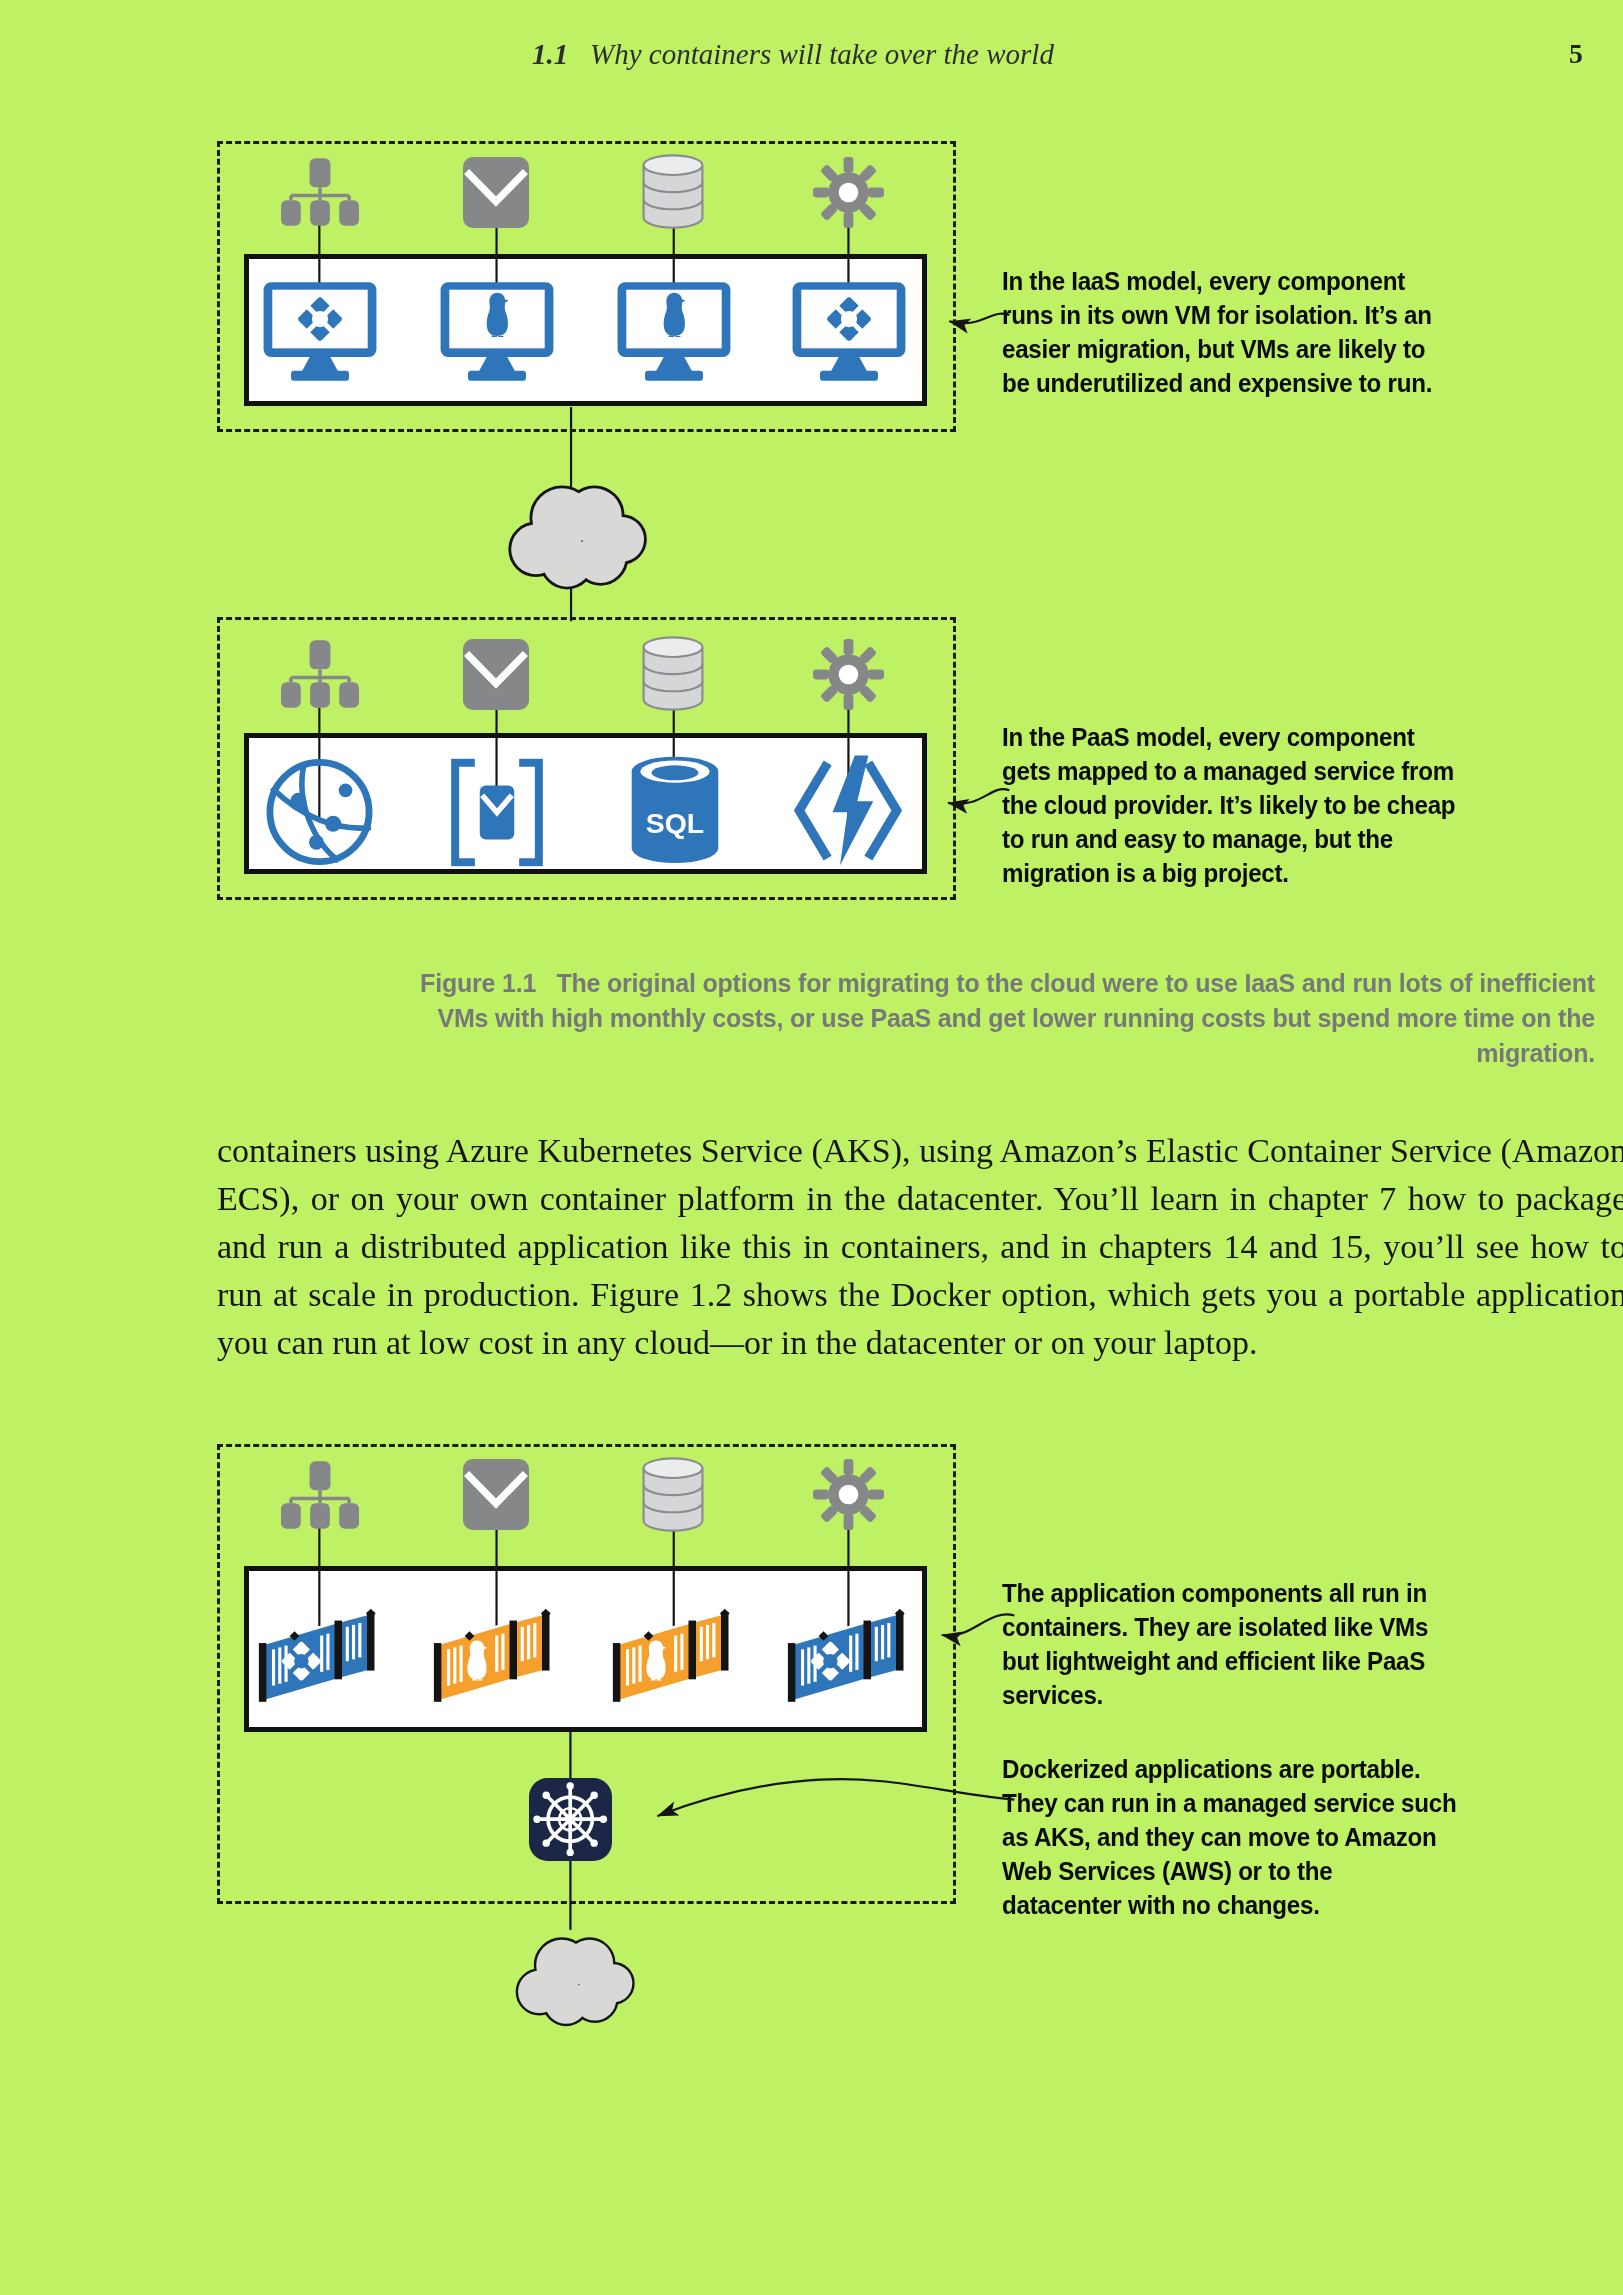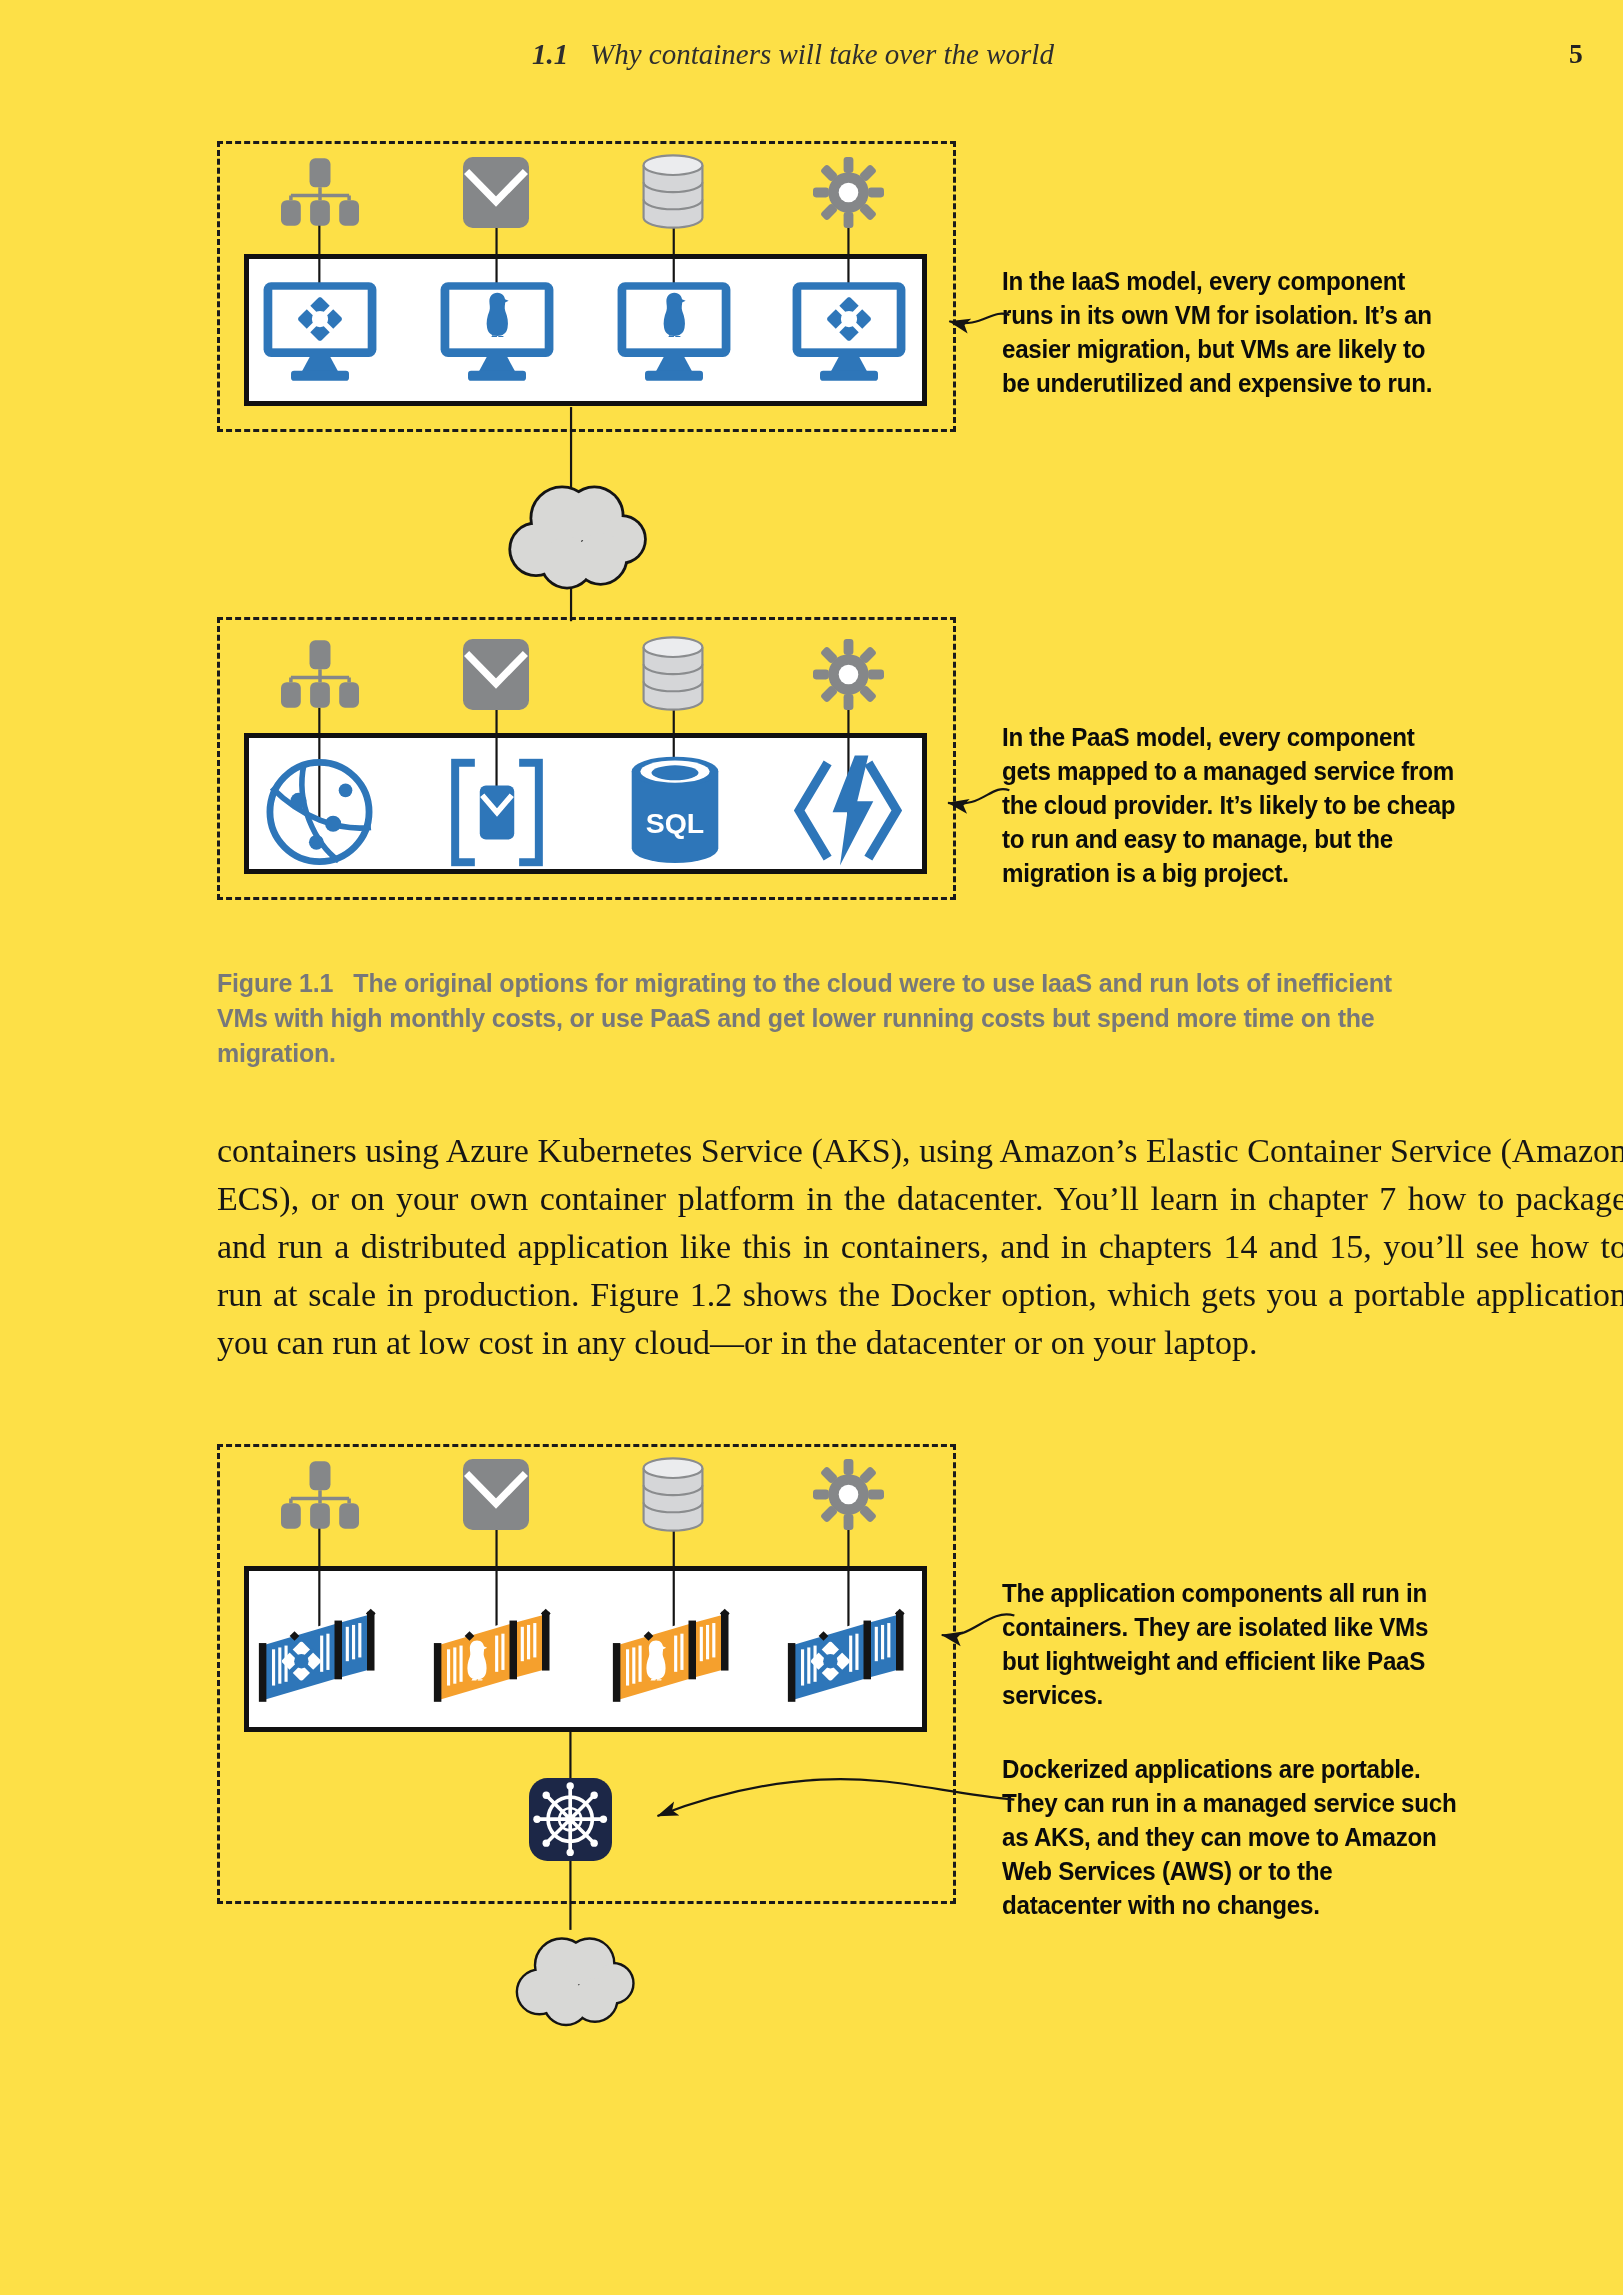--- a/index.html
+++ b/index.html
@@ -1,27 +1,27 @@
 <!DOCTYPE html>
 <html style="--blue: #2E76B9; --orange: #F5A02D; --navy: #1C2747; --icon-gray: #858789; --cloud-gray: #D8D8D6; --caption-gray: #77787A;font-size:10px"><head>
 <meta charset="utf-8">
 <style>
   html,body{margin:0;padding:0;background:#ffffff;}
-  #page{position:relative;width:1623px;height:2295px;background:#fde047;overflow:hidden;
+  #page{position:relative;width:1623px;height:2295px;background:#bef264;overflow:hidden;
         font-family:"Liberation Sans",sans-serif;}
   
   .running-head{position:absolute;font-family:"Liberation Serif",serif;font-style:italic;
                 font-size:29px;color:#2e2e2e;white-space:nowrap;}
   .running-num{font-weight:bold;}
   .page-num{position:absolute;font-family:"Liberation Serif",serif;font-weight:bold;
             font-size:27.6px;color:#222;}
   .ann{position:absolute;font-weight:bold;font-size:26px;line-height:34px;color:#0b0b0b;
        white-space:pre-line;letter-spacing:-0.3px;transform:scaleX(.93);transform-origin:0 0;width:664px;}
   .cap{position:absolute;font-weight:bold;font-size:25px;line-height:35px;
-       color:var(--caption-gray);white-space:pre-line;letter-spacing:-0.2px;width:1378px;}
+       color:var(--caption-gray);white-space:pre-line;letter-spacing:-0.2px;width:1378px;text-align:right;}
   .body-text{position:absolute;left:217px;top:1127px;width:1410px;
              font-family:"Liberation Serif",serif;font-size:34px;line-height:48px;
              color:#161616;text-align:justify;}
   
   .dashed-box{position:absolute;width:733px;border:3.1px dashed #1b1b1b;background:transparent;z-index:1;}
   .black-box{position:absolute;width:683px;border:5.6px solid #111;background:#fff;z-index:1;box-sizing:border-box;}
   .icon{position:absolute;z-index:3;}
   .overlay{position:absolute;left:0;top:0;width:1623px;height:2295px;pointer-events:none;}
   #underlay{z-index:2;} #arrowlay{z-index:6;}
   

